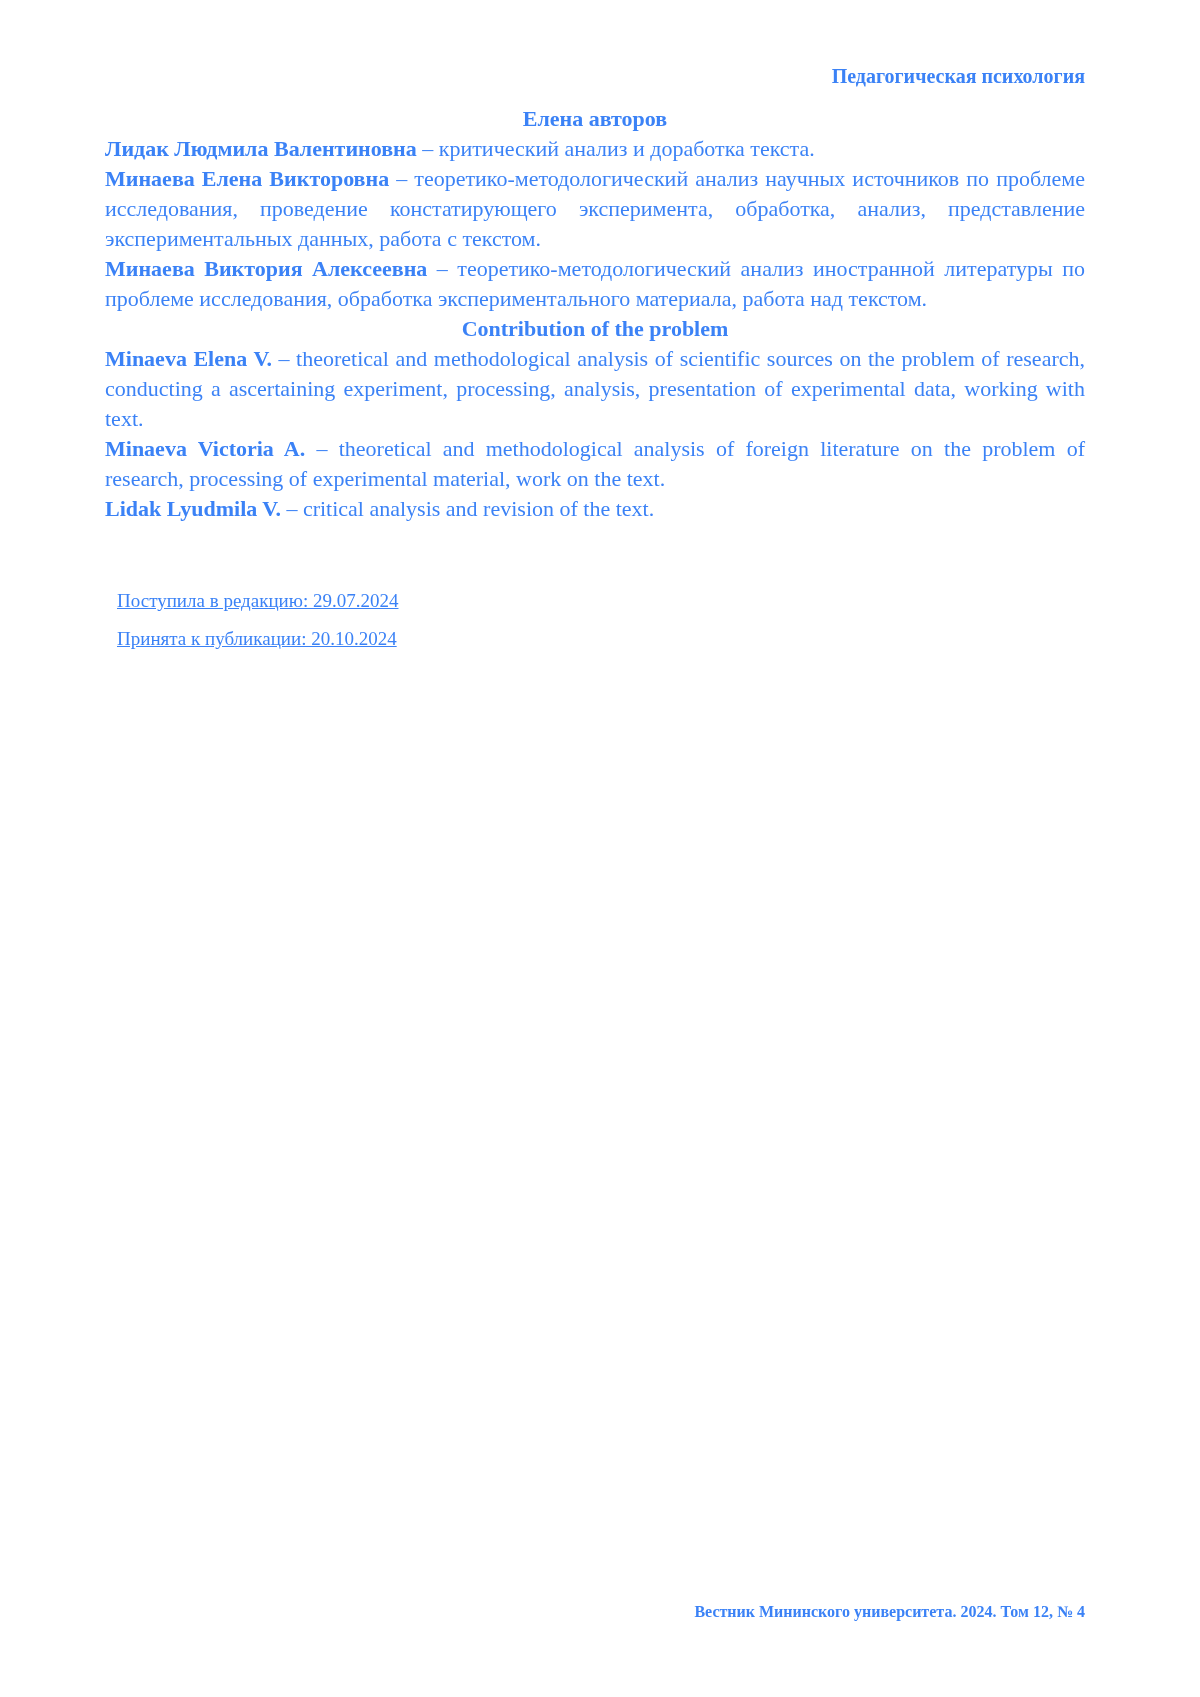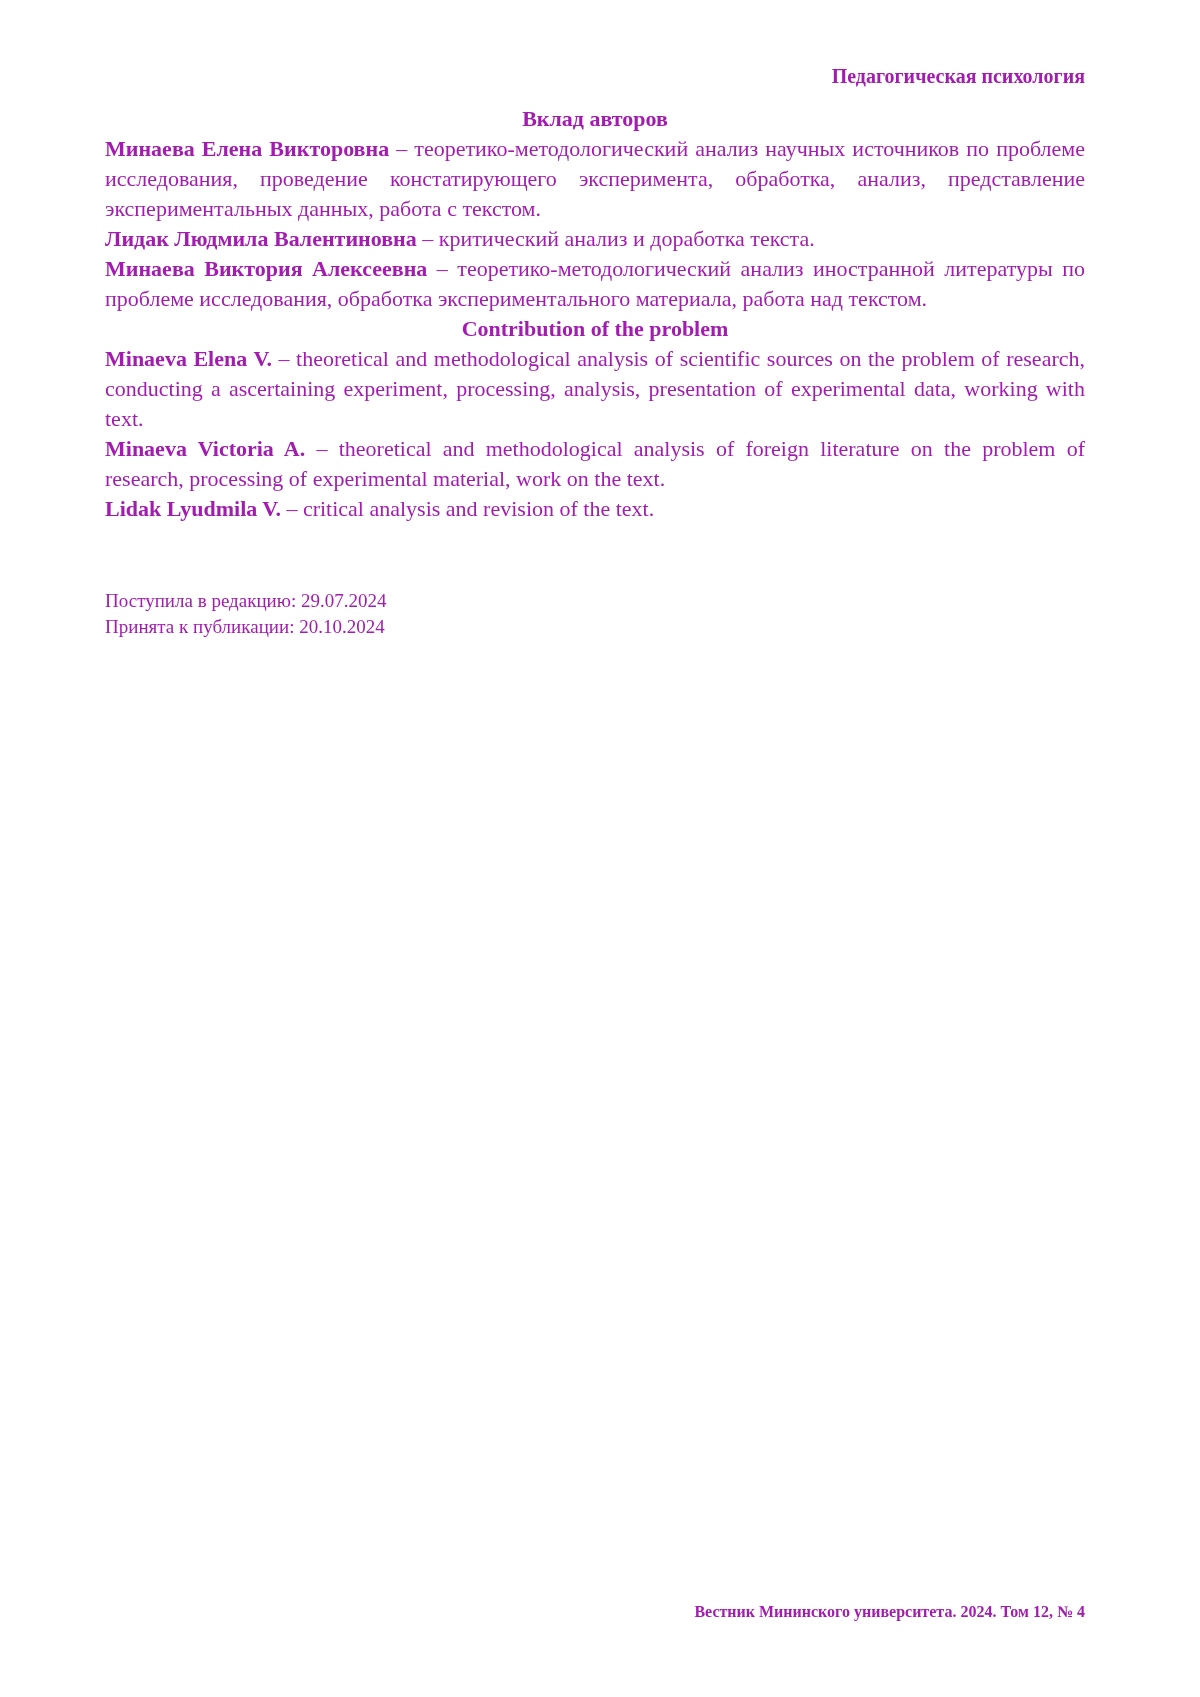--- a/index.html
+++ b/index.html
@@ -6,21 +6,21 @@
     margin: 0;
     padding: 0;
     background: #ffffff;
   }
   .page {
     position: relative;
     width: 1200px;
     height: 1697px;
     background: #ffffff;
     font-family: "Liberation Serif", "DejaVu Serif", serif;
-    color: #a21caf;
+    color: #3b82f6;
     overflow: hidden;
   }
   .running-header {
     position: absolute;
     top: 64px;
     left: 105px;
     width: 980px;
     text-align: right;
     font-weight: bold;
     font-size: 20px;
@@ -47,21 +47,22 @@
   }
   p.entry .author-name {
     font-weight: bold;
   }
   .dates {
     margin-top: 64px;
     font-size: 19px;
     line-height: 26px;
   }
   .dates > div {
-    margin: 0;
+    margin: 12px;
+    text-decoration: underline;
   }
   .running-footer {
     position: absolute;
     top: 1600px;
     left: 105px;
     width: 980px;
     text-align: right;
     font-weight: bold;
     font-size: 16px;
     line-height: 24px;
@@ -69,25 +70,25 @@
 </style>
 </head>
 <body>
 
 <div class="page">
 
   <div class="running-header">Педагогическая психология</div>
 
   <div class="content">
 
-    <div class="heading-center">Вклад авторов</div>
+    <div class="heading-center">Елена авторов</div>
+
+    <p class="entry"><span class="author-name">Лидак Людмила Валентиновна</span><span> – критический анализ и доработка текста.</span></p>
 
     <p class="entry"><span class="author-name">Минаева Елена Викторовна</span><span> – теоретико-методологический анализ научных источников по проблеме исследования, проведение констатирующего эксперимента, обработка, анализ, представление экспериментальных данных, работа с текстом.</span></p>
-
-    <p class="entry"><span class="author-name">Лидак Людмила Валентиновна</span><span> – критический анализ и доработка текста.</span></p>
 
     <p class="entry"><span class="author-name">Минаева Виктория Алексеевна</span><span> – теоретико-методологический анализ иностранной литературы по проблеме исследования, обработка экспериментального материала, работа над текстом.</span></p>
 
     <div class="heading-center">Contribution of the problem</div>
 
     <p class="entry"><span class="author-name">Minaeva Elena V.</span><span> – theoretical and methodological analysis of scientific sources on the problem of research, conducting a ascertaining experiment, processing, analysis, presentation of experimental data, working with text.</span></p>
 
     <p class="entry"><span class="author-name">Minaeva Victoria A.</span><span> – theoretical and methodological analysis of foreign literature on the problem of research, processing of experimental material, work on the text.</span></p>
 
     <p class="entry"><span class="author-name">Lidak Lyudmila V.</span><span> – critical analysis and revision of the text.</span></p>

